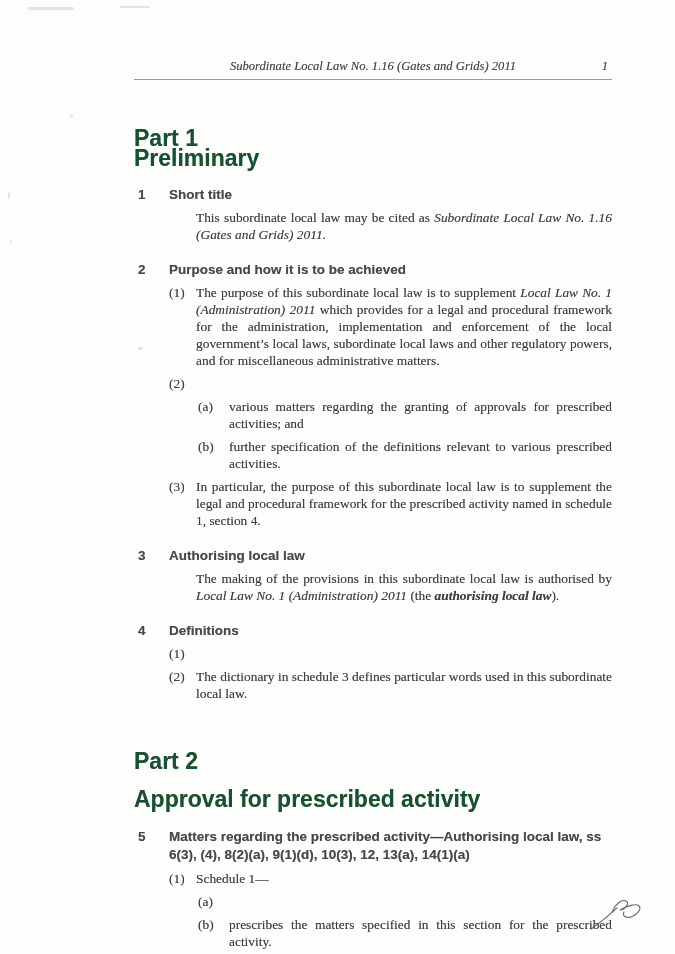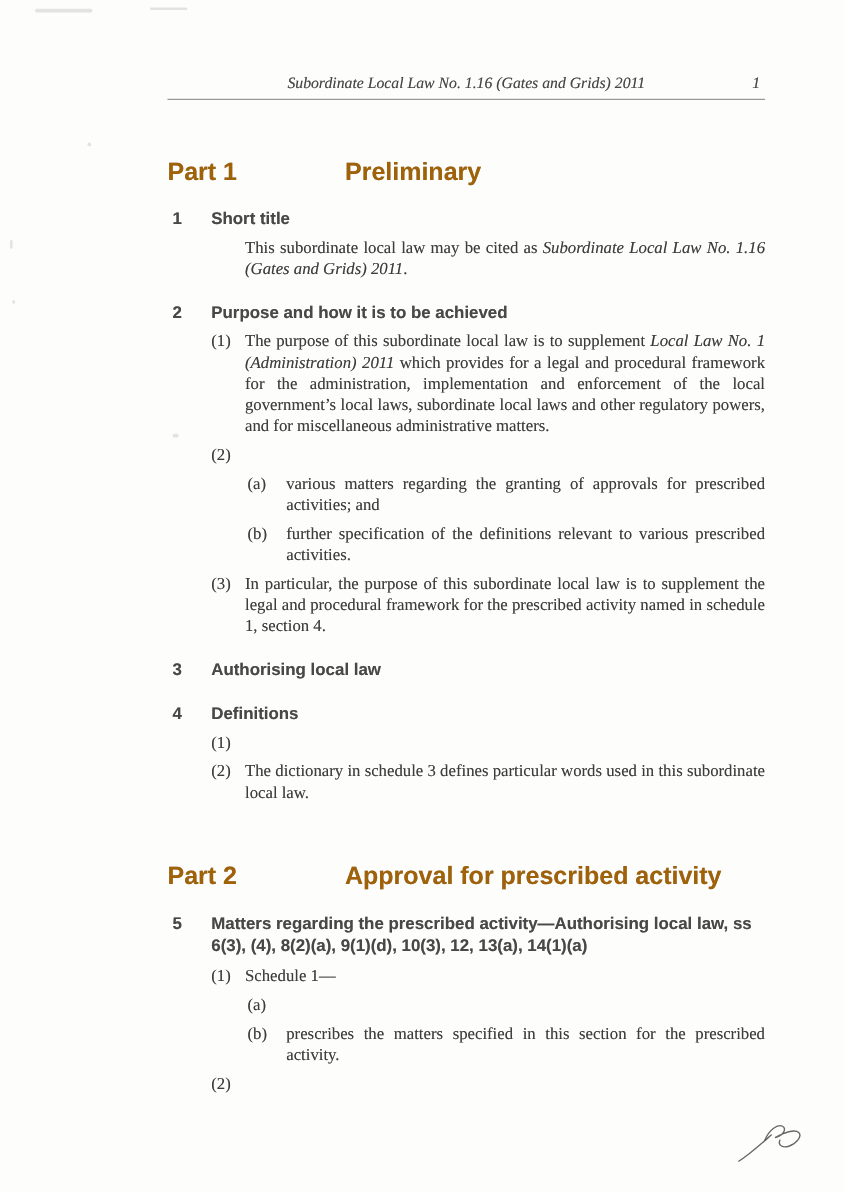--- a/index.html
+++ b/index.html
@@ -30,25 +30,26 @@
     color:#474747;
   }
   .header-page { position:absolute; right:4px; top:0; font-style:italic; }
 
   
   .part {
     display:flex;
     margin-top:48px;
     font-family:"Liberation Sans", sans-serif;
     font-weight:bold;
-    font-size:20px;
+    font-size:23px;
     line-height:20px;
-    color:#a16207;
-  }
-  .part--2 { line-height:22px; }
+    color:#14532d;
+    flex-direction:column;
+  }
+  .part--2 { line-height:22px;gap:16px; }
   .part-label { width:142px; flex-shrink:0; }
   .part-title { flex:1; }
 
   
   .section { margin-top:18px; }
   .sec-head {
     display:flex;
     font-family:"Liberation Sans", sans-serif;
     font-weight:bold;
     font-size:13.5px;
@@ -140,20 +141,21 @@
         <div class="marker">(3)</div>
         <div class="text"><span>In particular, the purpose of this subordinate local law is to supplement the legal and procedural framework for the prescribed activity named in schedule 1, section 4.</span></div>
       </div>
     </div>
 
     <div class="section">
       <div class="sec-head">
         <div class="sec-num">3</div>
         <div class="sec-title">Authorising local law</div>
       </div>
+      <div class="para"><span>The making of the provisions in this subordinate local law is authorised by </span><span class="i">Local Law No. 1 (Administration) 2011</span><span> (the </span><span class="bi">authorising local law</span><span>).</span></div>
     </div>
 
     <div class="section">
       <div class="sec-head">
         <div class="sec-num">4</div>
         <div class="sec-title">Definitions</div>
       </div>
       <div class="item">
         <div class="marker">(1)</div>
       </div>

